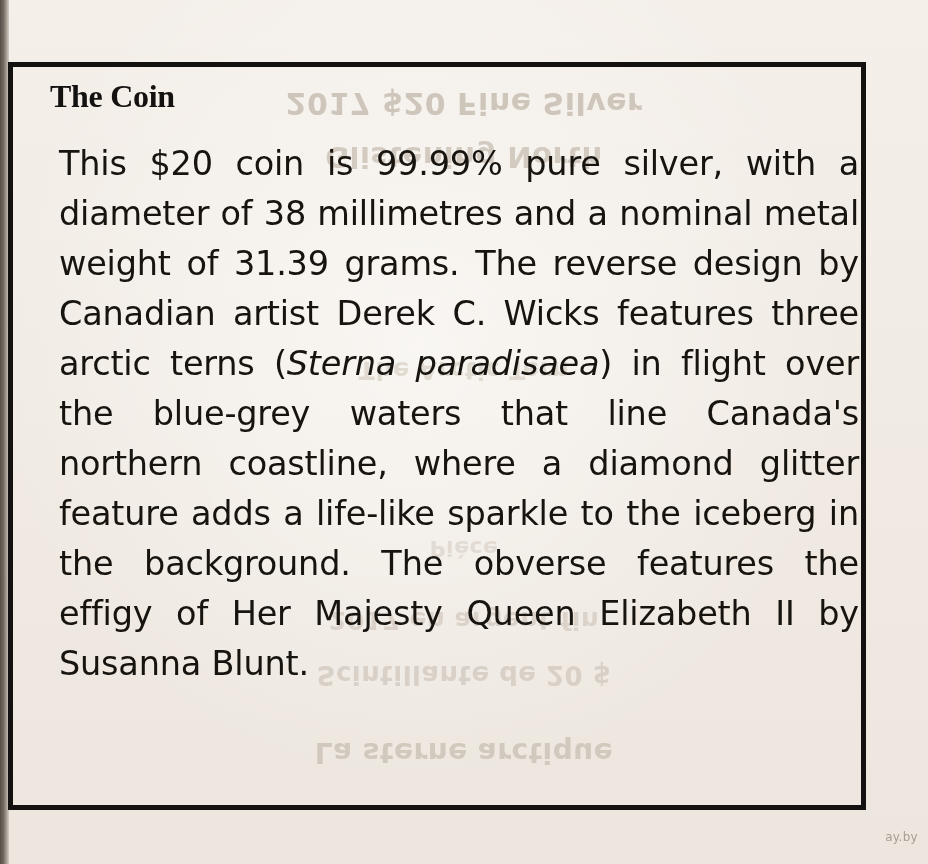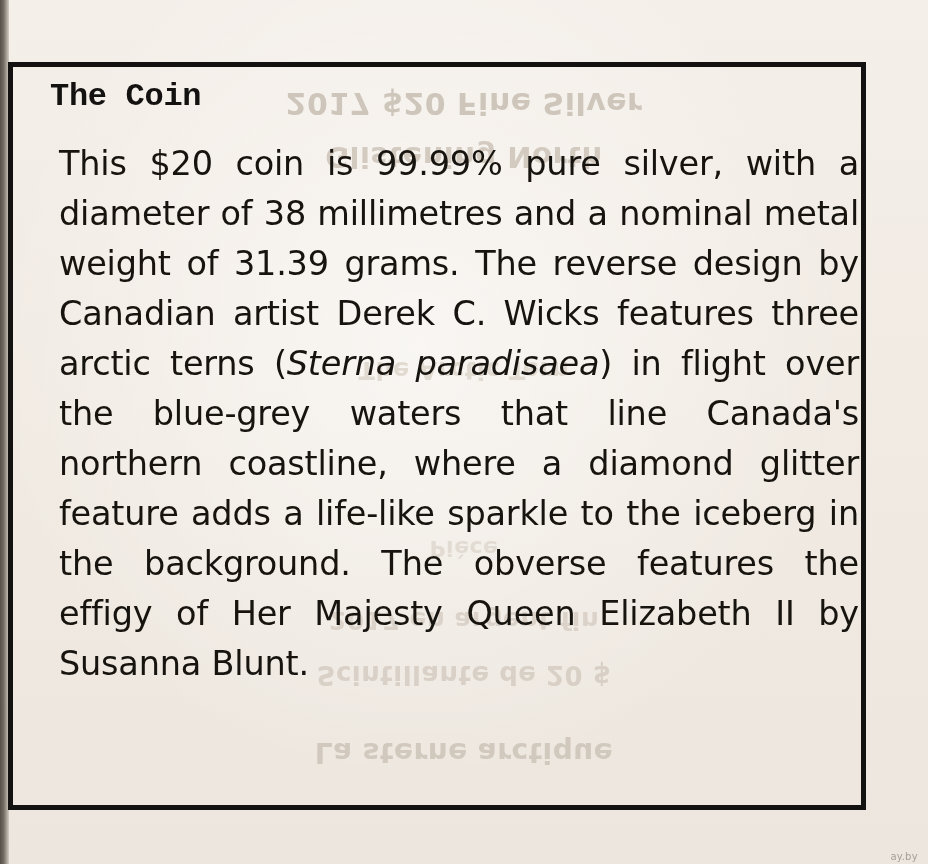--- a/index.html
+++ b/index.html
@@ -118,21 +118,21 @@
   }
 
   #content {
     position: absolute;
     left: 50px;
     top: 78px;
     width: 800px;
   }
 
   #heading {
-    font-family: Liberation Mono, monospace;
+    font-family: Liberation Serif, serif;
     font-weight: bold;
     font-size: 32px;
     color: #141210;
     letter-spacing: -0.3px;
     margin: 0 0 24px 0;
   }
 
   #body-text {
     font-family: "DejaVu Sans", sans-serif;
     font-size: 33.5px;
@@ -143,23 +143,23 @@
     margin: 9px;
     letter-spacing: -0.2px;
   }
   #body-text .sci {
     font-style: italic;
   }
 
   #watermark {
     position: absolute;
     right: 10px;
-    bottom: 2px;
+    bottom: 20px;
     font-family: "DejaVu Sans", sans-serif;
-    font-size: 10px;
+    font-size: 12px;
     color: #a79f95;
     letter-spacing: 0.3px;
   }
 </style>
 </head>
 <body>
 
 <div id="page">
 
   <div id="paper-texture"></div>

